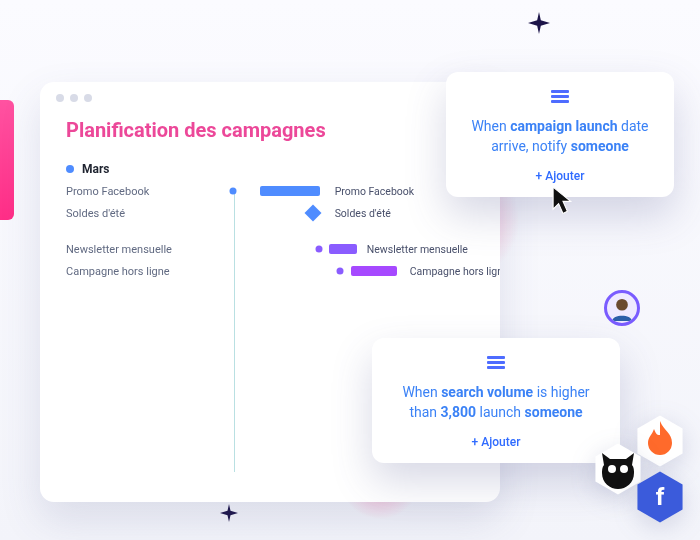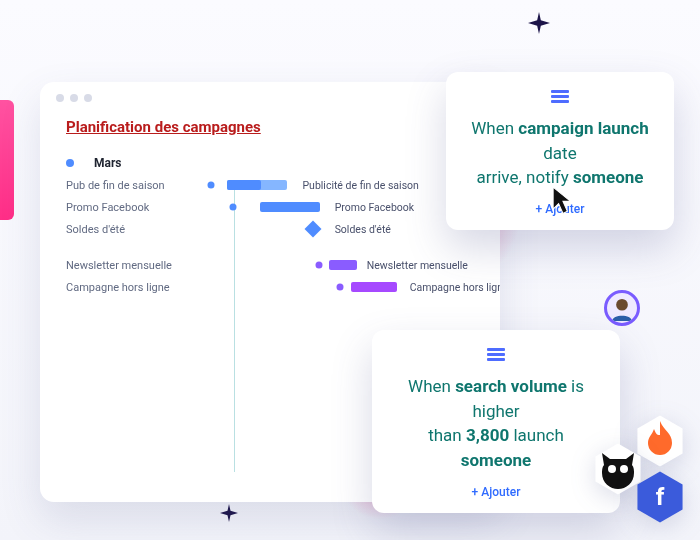--- a/index.html
+++ b/index.html
@@ -35,29 +35,28 @@
     overflow:hidden;
   }
   
   .chrome-dots{
     position:absolute; left:16px; top:12px; display:flex; gap:6px;
   }
   .chrome-dots span{
     width:8px; height:8px; border-radius:50%; background:#d8dbe7;
   }
   .board h1{
-    font-size:15px; font-weight:700; color:#b91c1c;
+    font-size:20px; font-weight:700; color:#ec4899;
     padding:8px 26px 10px;
-    text-decoration:underline;
   }
   .section{
     padding:4px 26px 2px;
   }
   .month-row{
-    display:flex; align-items:center; gap:20px;
+    display:flex; align-items:center; gap:8px;
     font-weight:700; font-size:12px; padding:6px 0 4px;
   }
   .dot{ width:8px; height:8px; border-radius:50%; display:inline-block;}
   .row{
     display:flex; align-items:center;
     font-size:11px; color:#616a82; height:22px;
   }
   .row .label{ width:140px; flex:none; }
   .lane{ position:relative; flex:1; height:22px; }
   .bullet{
@@ -92,21 +91,21 @@
     width:18px; height:14px; margin:0 auto 12px; position:relative;
   }
   .stack-icon span{
     position:absolute; left:0; width:18px; height:3px; border-radius:1px;
     background:#4e6cff;
   }
   .stack-icon span:nth-child(1){top:0}
   .stack-icon span:nth-child(2){top:5px}
   .stack-icon span:nth-child(3){top:10px}
   .card p{
-    font-size:17px; line-height:1.45; color:#0f766e;
+    font-size:14px; line-height:1.45; color:#3b82f6;
   }
   .card p b{ font-weight:700; }
   .card .add{
     margin-top:12px; font-size:12px; color:#2f6bff; font-weight:500;
     cursor:pointer;
   }
   
   .avatar{
     position:absolute; width:36px; height:36px; border-radius:50%;
     border:3px solid #7a5cff; background:#efeaff;
@@ -170,29 +169,20 @@
       <span></span>
     </div>
   <h1>Planification des campagnes</h1>
 
   <div class="section">
     <div class="month-row">
       <span class="dot" style="background:#4f8cff"></span>
       <span>Mars</span>
     </div>
     <div class="row">
-      <span class="label">Pub de fin de saison</span>
-      <div class="lane">
-        <span class="bullet" style="left:2%; background:#4f8cff"></span>
-        <span class="bar" style="left:8%; width:60px; background:#85b6ff"></span>
-        <span class="bar" style="left:8%; width:34px; background:#4f8cff; height:10px;"></span>
-        <span class="txt" style="left:36%;">Publicité de fin de saison</span>
-      </div>
-    </div>
-    <div class="row">
       <span class="label">Promo Facebook</span>
       <div class="lane">
         <span class="bullet" style="left:10%; background:#4f8cff"></span>
         <span class="bar" style="left:20%; width:60px; background:#4f8cff"></span>
         <span class="txt" style="left:48%;">Promo Facebook</span>
       </div>
     </div>
     <div class="row">
       <span class="label">Soldes d'été</span>
       <div class="lane">
@@ -235,21 +225,21 @@
   </p>
   <div class="add">+ Ajouter</div>
 </div>
 
 <div class="cursor" style="top:186px; right:126px;">
   <svg viewBox="0 0 20 26">
       <path d="M1 1l0 20 5-5 4 9 4-2-4-9 7 0z" fill="#111" stroke="#fff" stroke-width="1"></path>
     </svg>
 </div>
 
-<div class="card" style="top:330px; right:80px; width:248px;">
+<div class="card" style="top:338px; right:80px; width:248px;">
   <div class="stack-icon">
       <span></span>
       <span></span>
       <span></span>
     </div>
   <p>
     <span>When </span><b>search volume</b><span> is higher</span><br>
     <span>than </span><b>3,800</b><span> launch </span><b>someone</b>
   </p>
   <div class="add">+ Ajouter</div>

